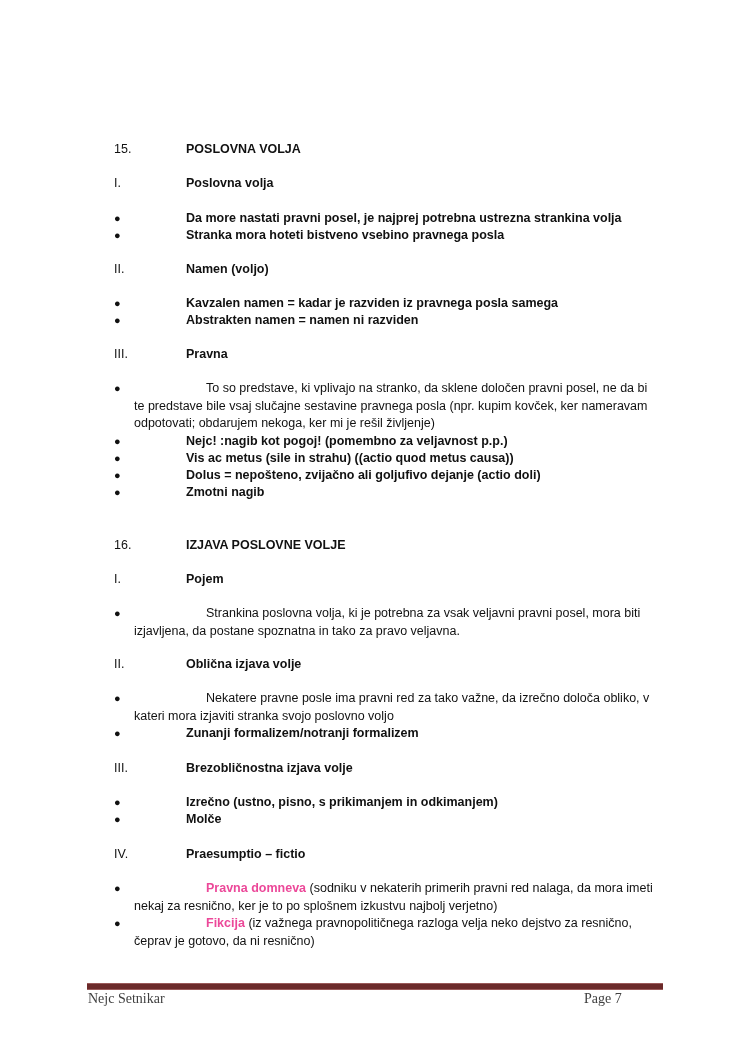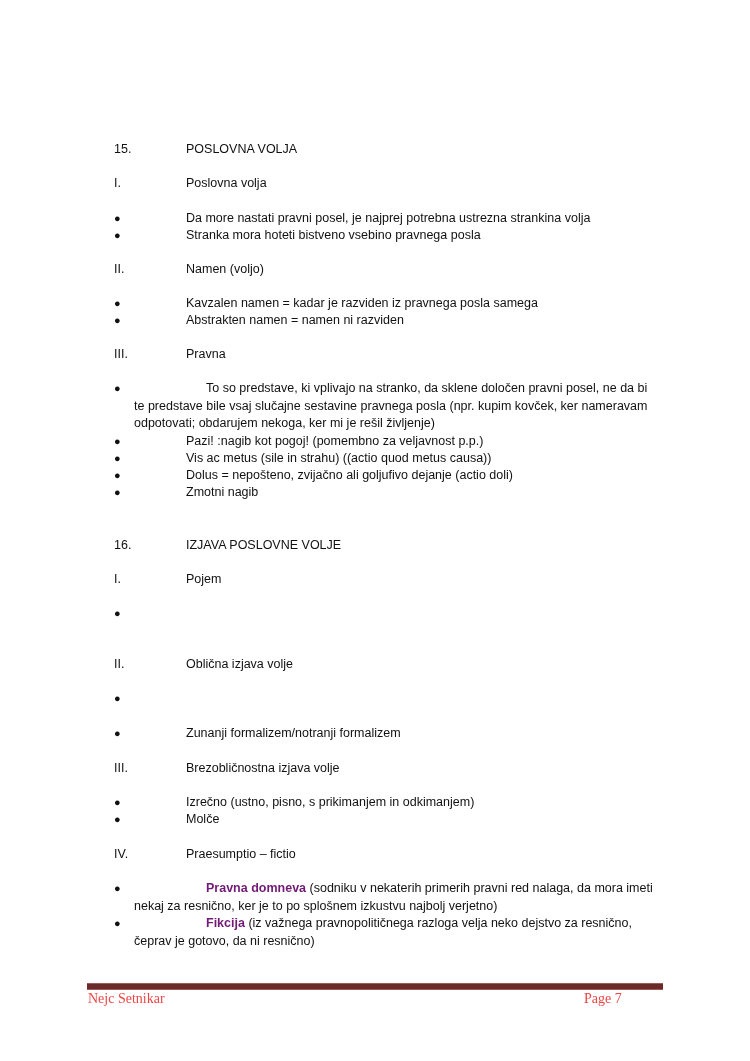--- a/index.html
+++ b/index.html
@@ -3,28 +3,28 @@
 <meta charset="utf-8">
 <style>
   html, body { margin: 0; padding: 0; background: #ffffff; }
   body {
     width: 750px; height: 1061px; position: relative; overflow: hidden;
     font-family: "Liberation Sans", sans-serif; color: #111;
   }
   .page { position: absolute; left: 0; top: 0; width: 750px; height: 1061px; }
   .line { position: absolute; font-size: 12.5px; line-height: 17px; white-space: nowrap; }
   .num { position: absolute; left: 114px; }
-  .txt { position: absolute; left: 186px; }
+  .txt { position: absolute; left: 186px; font-weight: bold; }
   .bul { position: absolute; left: 114px; font-size: 11px; }
   .wrap { position: absolute; left: 114px; width: 540px; white-space: normal; font-size: 12.5px; line-height: 17.5px; text-indent: 72px; padding-left: 20px; box-sizing: border-box; }
   .wrap .wbul { position: absolute; left: 0; top: 0; text-indent: 0; font-size: 11px; }
-  .red { color: #701a75; font-weight: bold; }
+  .red { color: #ec4899; font-weight: bold; }
   .footer-rule { position: absolute; left: 87px; width: 576px; top: 983px; height: 5px;
     background: #6b2a2a; border-top: 1px solid #9a5a5a; border-bottom: 1px solid #9a5a5a; box-sizing: content-box; }
-  .footer { position: absolute; top: 991px; font-family: "Liberation Serif", serif; font-size: 14px; color: #ef4444; }
+  .footer { position: absolute; top: 991px; font-family: "Liberation Serif", serif; font-size: 14px; color: #404040; }
 </style>
 </head>
 <body>
 
 <div class="page">
 
   <div class="line" style="top:141px">
     <span class="num">15.</span>
     <span class="txt">POSLOVNA VOLJA</span>
   </div>
@@ -58,21 +58,21 @@
   <div class="line" style="top:346px">
     <span class="num">III.</span>
     <span class="txt">Pravna</span>
   </div>
   <div class="wrap" style="top:380px">
     <span class="wbul">●</span>
     <span>To so predstave, ki vplivajo na stranko, da sklene določen pravni posel, ne da bi te predstave bile vsaj slučajne sestavine pravnega posla (npr. kupim kovček, ker nameravam odpotovati; obdarujem nekoga, ker mi je rešil življenje)</span>
   </div>
   <div class="line" style="top:433px">
     <span class="bul">●</span>
-    <span class="txt">Pazi! :nagib kot pogoj! (pomembno za veljavnost p.p.)</span>
+    <span class="txt">Nejc! :nagib kot pogoj! (pomembno za veljavnost p.p.)</span>
   </div>
   <div class="line" style="top:450px">
     <span class="bul">●</span>
     <span class="txt">Vis ac metus (sile in strahu) ((actio quod metus causa))</span>
   </div>
   <div class="line" style="top:467px">
     <span class="bul">●</span>
     <span class="txt">Dolus = nepošteno, zvijačno ali goljufivo dejanje (actio doli)</span>
   </div>
   <div class="line" style="top:484px">
@@ -84,28 +84,30 @@
     <span class="num">16.</span>
     <span class="txt">IZJAVA POSLOVNE VOLJE</span>
   </div>
 
   <div class="line" style="top:571px">
     <span class="num">I.</span>
     <span class="txt">Pojem</span>
   </div>
   <div class="wrap" style="top:605px">
     <span class="wbul">●</span>
+    <span>Strankina poslovna volja, ki je potrebna za vsak veljavni pravni posel, mora biti izjavljena, da postane spoznatna in tako za pravo veljavna.</span>
   </div>
 
   <div class="line" style="top:656px">
     <span class="num">II.</span>
     <span class="txt">Oblična izjava volje</span>
   </div>
   <div class="wrap" style="top:690px">
     <span class="wbul">●</span>
+    <span>Nekatere pravne posle ima pravni red za tako važne, da izrečno določa obliko, v kateri mora izjaviti stranka svojo poslovno voljo</span>
   </div>
   <div class="line" style="top:725px">
     <span class="bul">●</span>
     <span class="txt">Zunanji formalizem/notranji formalizem</span>
   </div>
 
   <div class="line" style="top:760px">
     <span class="num">III.</span>
     <span class="txt">Brezobličnostna izjava volje</span>
   </div>

